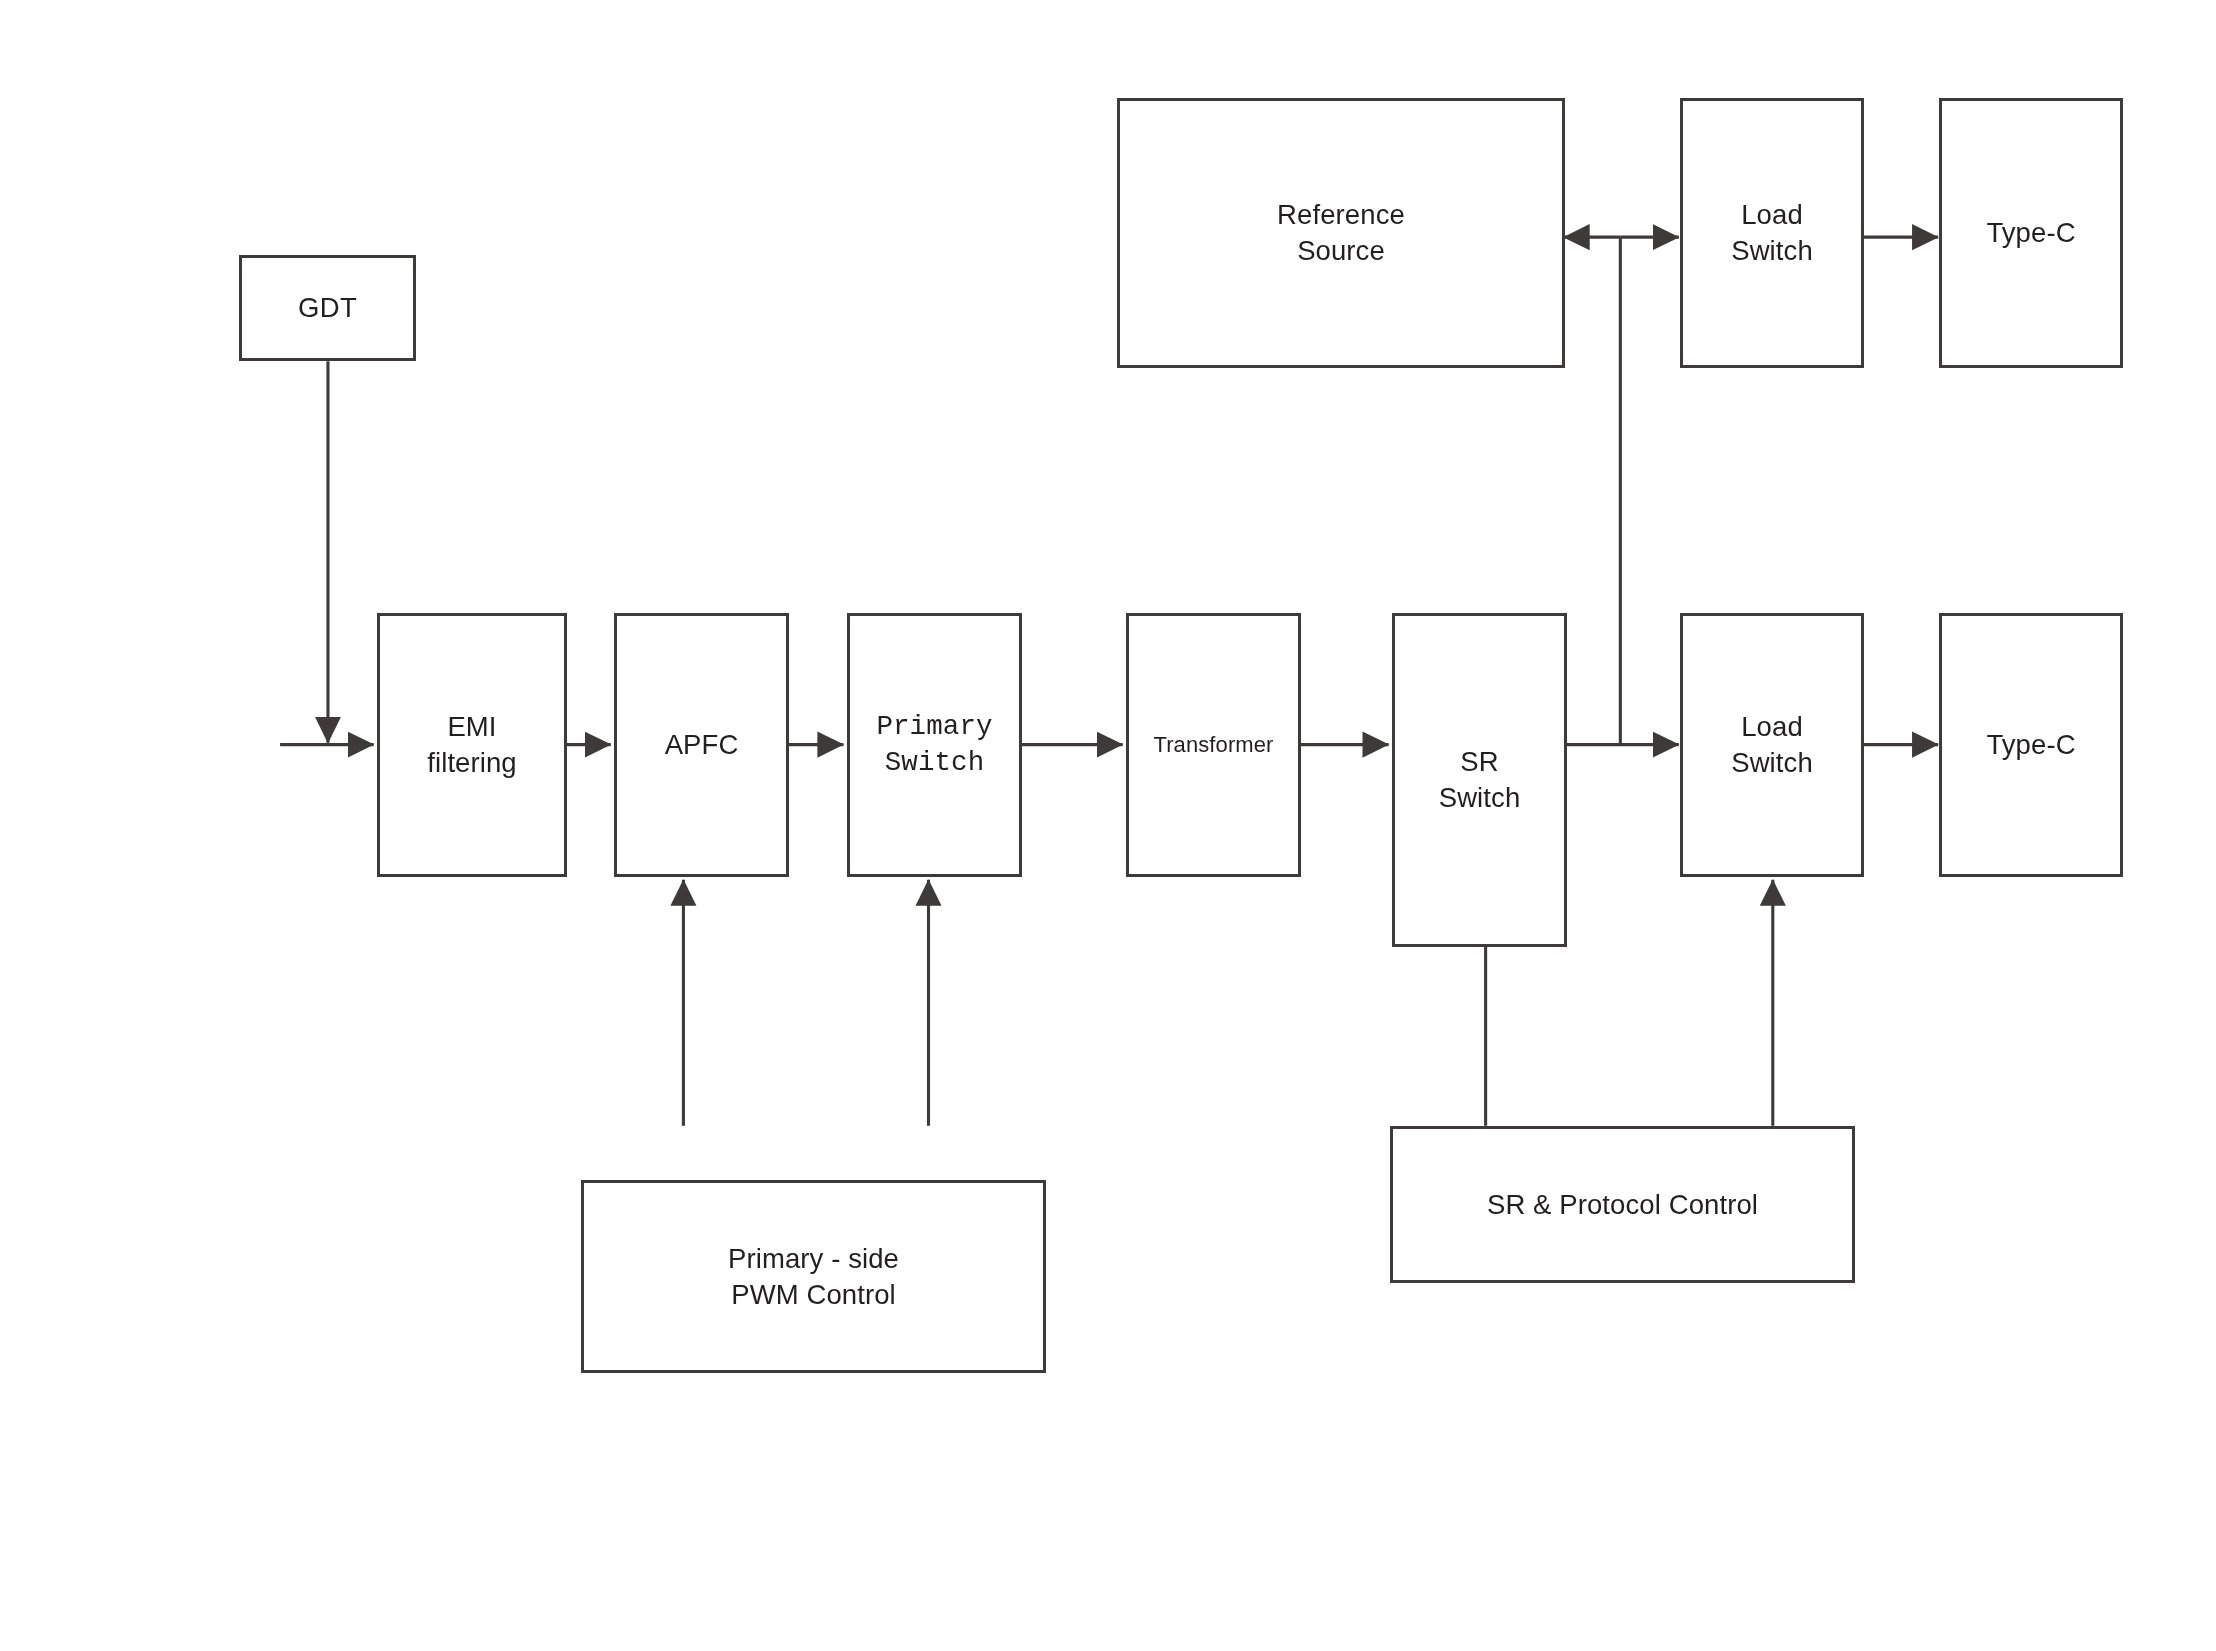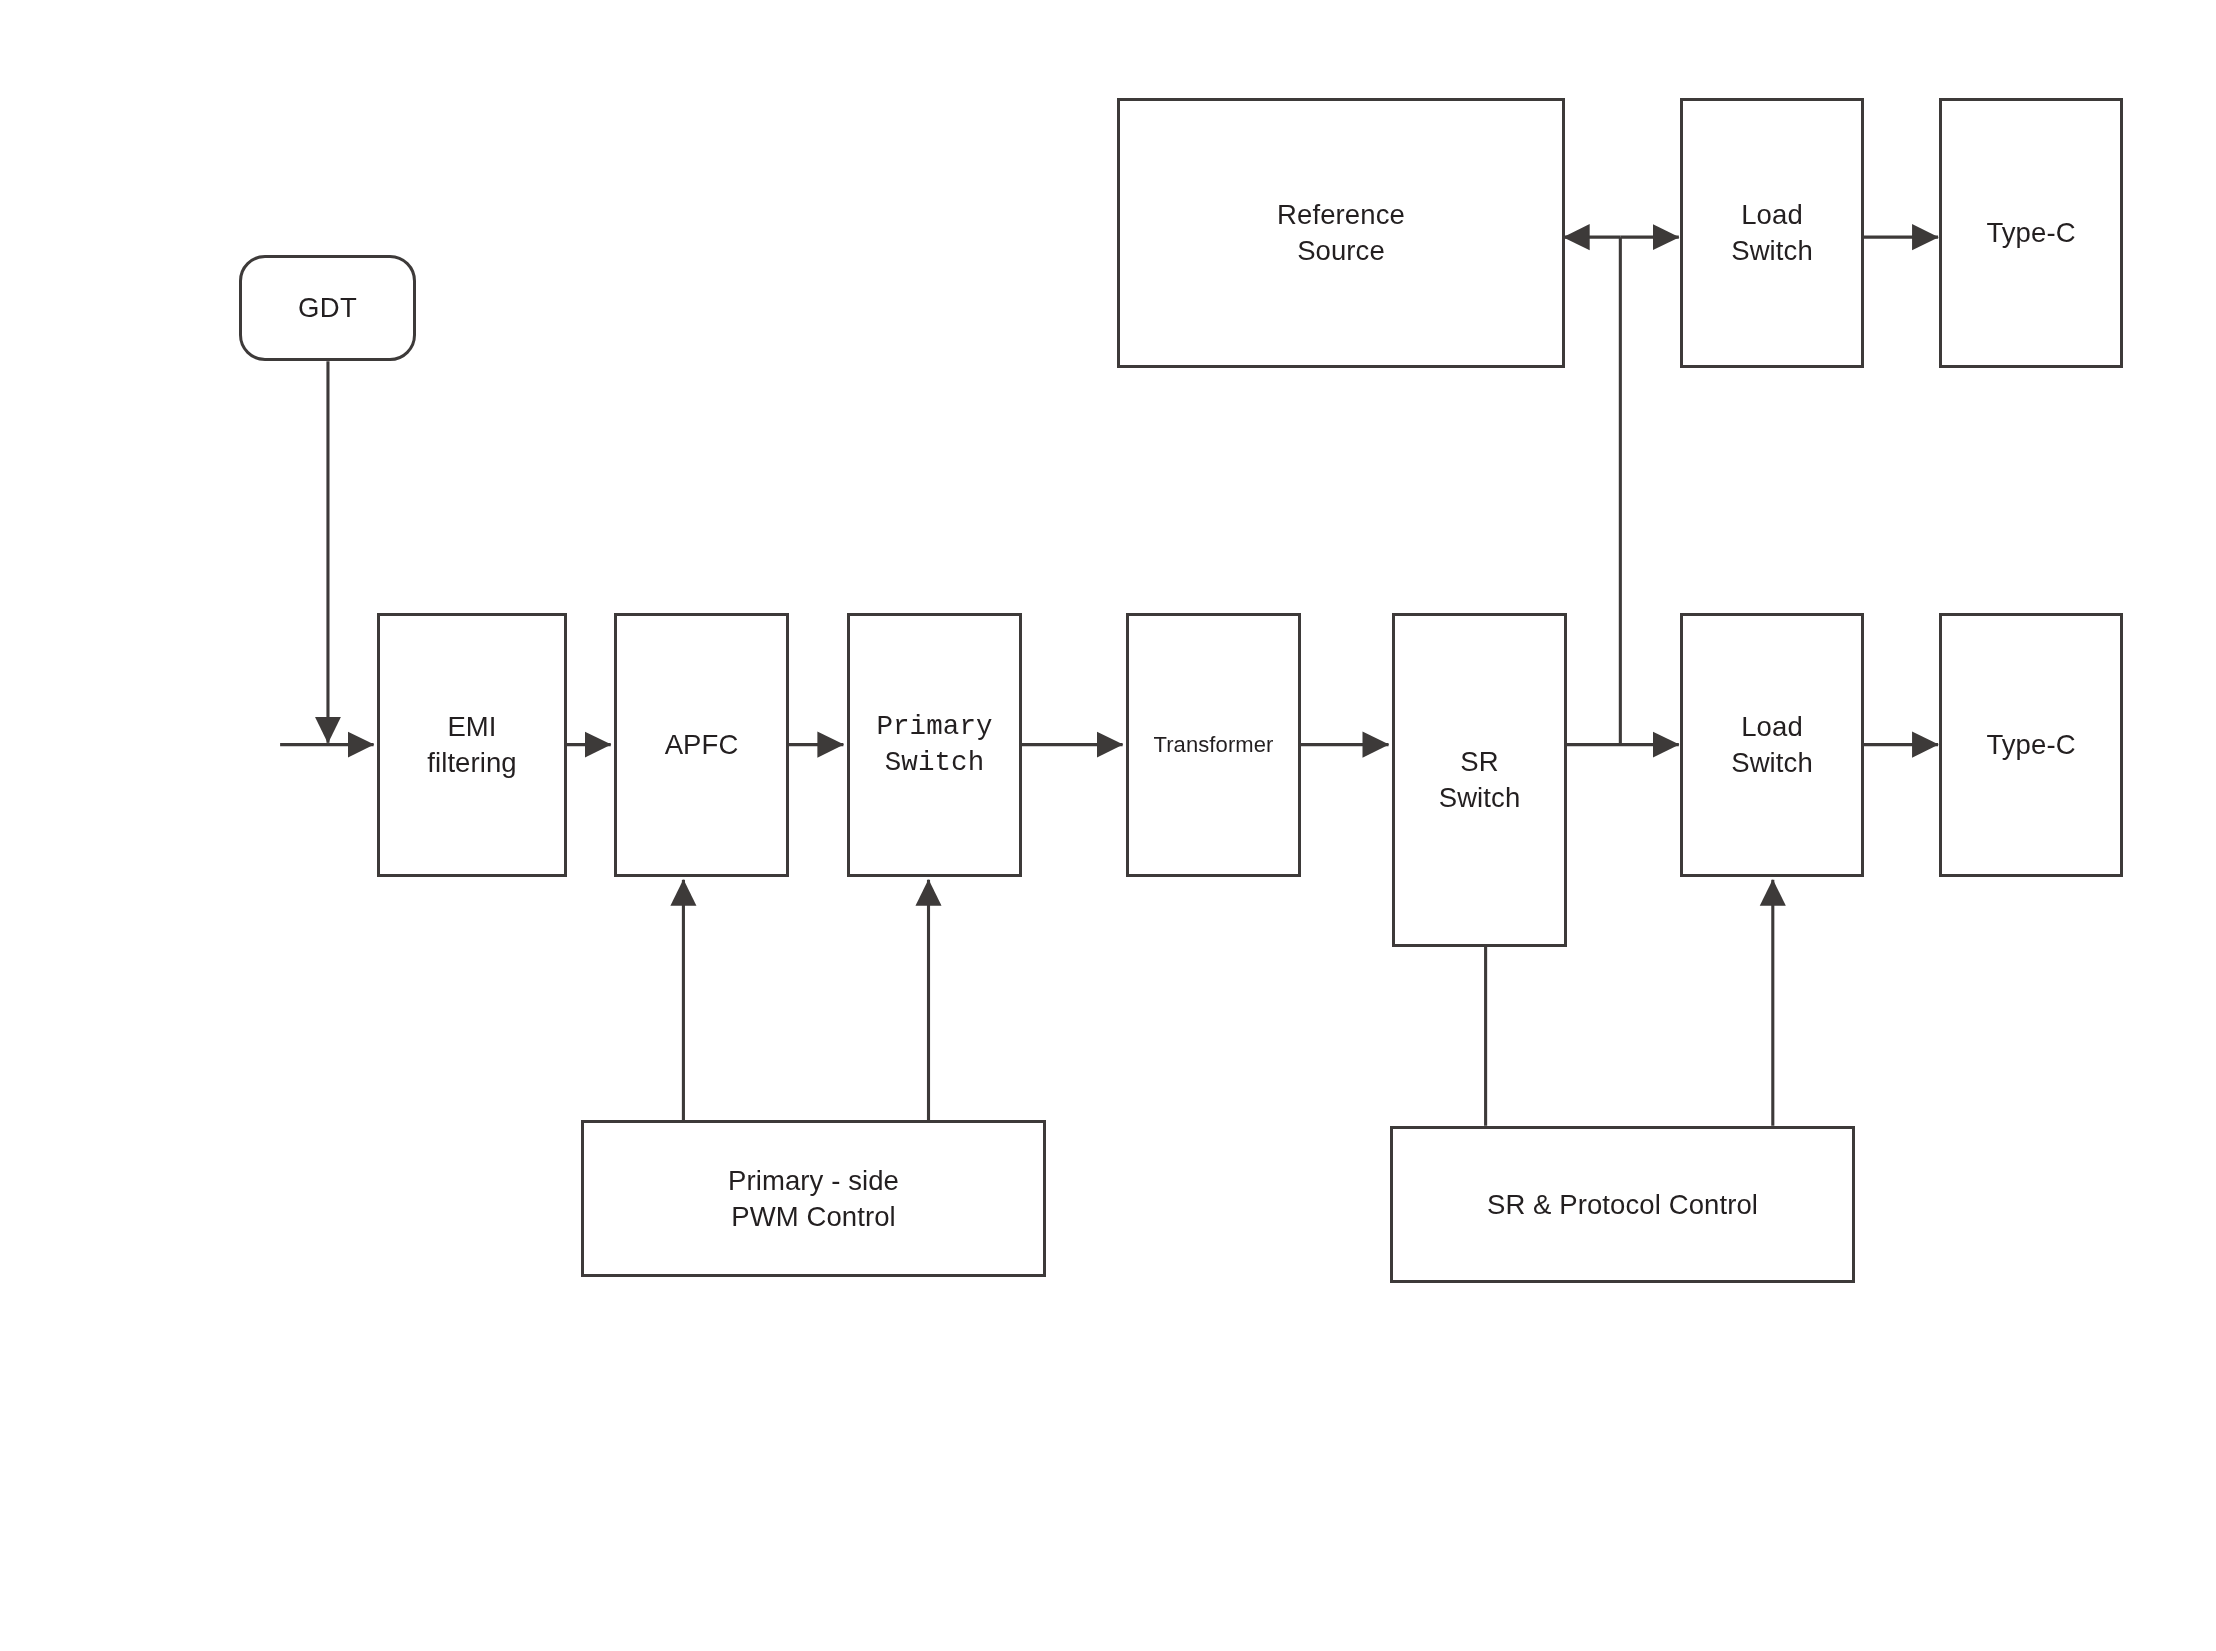--- a/index.html
+++ b/index.html
@@ -75,21 +75,21 @@
       <line x1="3656" y1="535" x2="3656" y2="1680"></line>
 
       <line x1="1542" y1="2540" x2="1542" y2="1985" marker-end="url(#ah)"></line>
       <line x1="2095" y1="2540" x2="2095" y2="1985" marker-end="url(#ah)"></line>
 
       <line x1="3352" y1="2540" x2="3352" y2="1985" marker-end="url(#ah)"></line>
       <line x1="4000" y1="2540" x2="4000" y2="1985" marker-end="url(#ah)"></line>
     </g>
   </svg>
 
-  <div class="block" style="left:239px; top:255px; width:177px; height:106px;border-radius:26px;">
+  <div class="block" style="left:239px; top:255px; width:177px; height:106px;">
     <span class="lbl gdt">GDT</span>
   </div>
 
   <div class="block" style="left:1117px; top:98px; width:448px; height:270px;">
     <span class="lbl">Reference
 Source</span>
   </div>
 
   <div class="block" style="left:1680px; top:98px; width:184px; height:270px;">
     <span class="lbl">Load
@@ -126,21 +126,21 @@
 
   <div class="block" style="left:1680px; top:613px; width:184px; height:264px;">
     <span class="lbl">Load
 Switch</span>
   </div>
 
   <div class="block" style="left:1939px; top:613px; width:184px; height:264px;">
     <span class="lbl">Type-C</span>
   </div>
 
-  <div class="block" style="left:581px; top:1120px; width:465px; height:157px;">
+  <div class="block" style="left:581px; top:1180px; width:465px; height:193px;">
     <span class="lbl">Primary - side
 PWM Control</span>
   </div>
 
   <div class="block" style="left:1390px; top:1126px; width:465px; height:157px;">
     <span class="lbl">SR &amp; Protocol Control</span>
   </div>
 
 </div>
 

